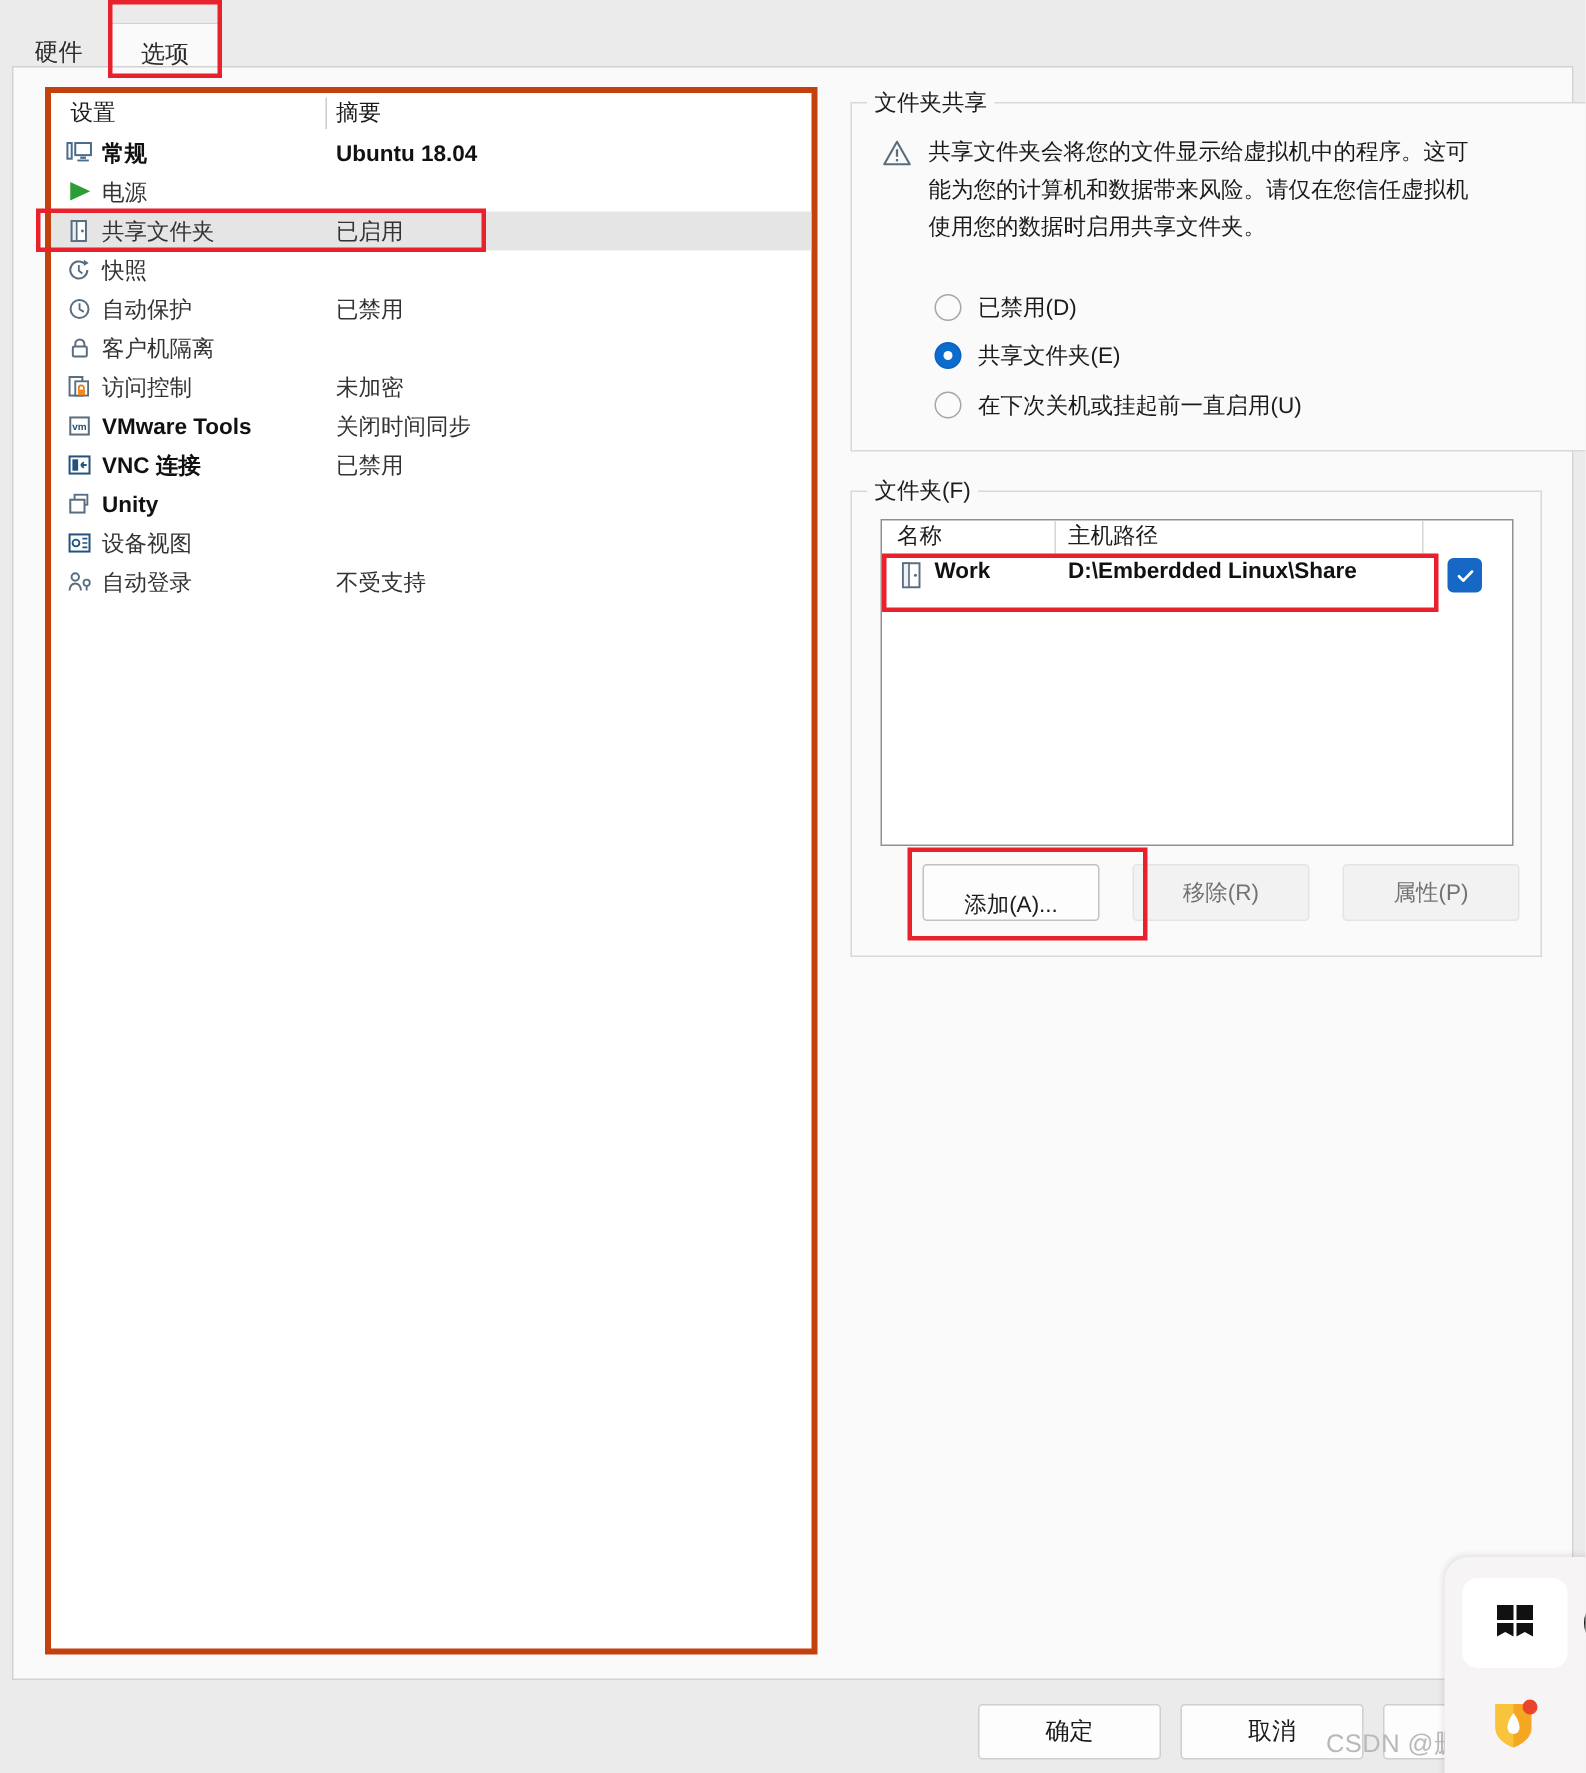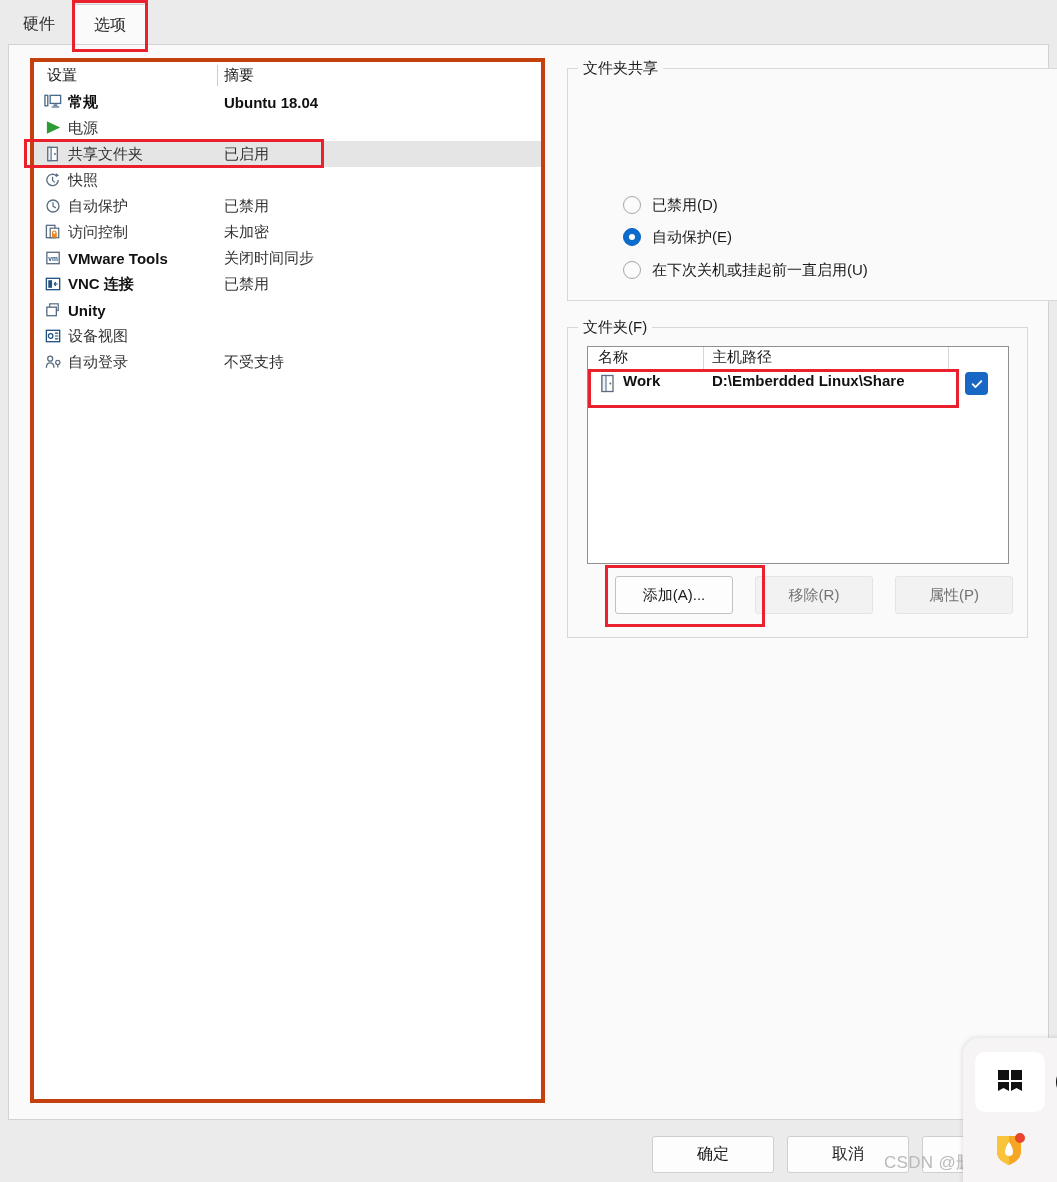--- a/index.html
+++ b/index.html
@@ -6,21 +6,21 @@
   body{
     width:1057px;height:1182px;
     background:#ebebeb;
     font-family:"Liberation Sans","DejaVu Sans",sans-serif;
     font-size:15px;color:#1b1b1b;
     position:relative;overflow:hidden;
     -webkit-font-smoothing:antialiased;
   }
 
   
-  .tabstrip{position:absolute;left:0;top:0;width:912px;height:45px;background:#ebebeb;}
+  .tabstrip{position:absolute;left:0;top:11px;width:912px;height:45px;background:#ebebeb;}
   .tab{
     position:absolute;top:4px;height:41px;
     display:flex;align-items:center;justify-content:center;
     font-size:16px;color:#2b2b2b;box-sizing:border-box;
   }
   .tab.inactive{left:10px;width:58px;background:#ebebeb;}
   .tab.active{
     left:72px;width:76px;background:#fafafa;
     border:1px solid #d2d2d2;border-bottom:none;
     border-top-left-radius:2px;border-top-right-radius:2px;
@@ -116,21 +116,21 @@
   }
 
   .fbtnrow{position:absolute;left:19px;top:248px;width:422px;height:38px;}
   .fbtn{
     position:absolute;top:0;width:118px;height:38px;box-sizing:border-box;
     display:flex;align-items:center;justify-content:center;
     font-size:15px;border-radius:3px;
   }
   .fbtn.enabled{background:#fdfdfd;border:1px solid #c2c2c2;color:#1b1b1b;}
   .fbtn.disabled{background:#f2f2f2;border:1px solid #e4e4e4;color:#737373;}
-  #btn-add{left:28px;}
+  #btn-add{left:28px;align-items:flex-end;}
   #btn-remove{left:168px;}
   #btn-props{left:308px;}
 
   
   .dlgbtn{
     position:absolute;height:37px;width:122px;box-sizing:border-box;
     background:#fdfdfd;border:1px solid #cfcfcf;border-radius:3px;
     display:flex;align-items:center;justify-content:center;
     font-size:16px;color:#1b1b1b;
   }
@@ -235,20 +235,30 @@
     <span class="sl-ico">
       <svg viewBox="0 0 20 18" width="19" height="18">
           <circle cx="9.5" cy="9" r="6.3" fill="none" stroke="#5a6d80" stroke-width="1.4"></circle>
           <path d="M9.5 5v4.2l3 1.8" fill="none" stroke="#5a6d80" stroke-width="1.3"></path>
         </svg>
     </span>
     <span class="sl-label">自动保护</span>
     <span class="sl-sum">已禁用</span>
   </div>
 
+  <div class="sl-row">
+    <span class="sl-ico">
+      <svg viewBox="0 0 20 18" width="19" height="18">
+          <path d="M6.5 8V6.2a3.2 3.2 0 0 1 6.4 0V8" fill="none" stroke="#5a6d80" stroke-width="1.4"></path>
+          <rect x="4.8" y="8" width="9.8" height="7" rx="1" fill="none" stroke="#5a6d80" stroke-width="1.4"></rect>
+        </svg>
+    </span>
+    <span class="sl-label">客户机隔离</span>
+    <span class="sl-sum"></span>
+  </div>
 
   <div class="sl-row">
     <span class="sl-ico">
       <svg viewBox="0 0 20 18" width="19" height="18">
           <rect x="2.5" y="2" width="9" height="13" fill="none" stroke="#5a6d80" stroke-width="1.4"></rect>
           <rect x="6.5" y="5" width="9" height="10" fill="#fff" stroke="#5a6d80" stroke-width="1.3"></rect>
           <path d="M9 11V9.7a1.8 1.8 0 0 1 3.6 0V11" fill="none" stroke="#e07a1a" stroke-width="1.2"></path>
           <rect x="8.4" y="10.7" width="5" height="4.1" rx=".6" fill="#f08a1e"></rect>
         </svg>
     </span>
@@ -314,28 +324,38 @@
     <span class="sl-label">自动登录</span>
     <span class="sl-sum">不受支持</span>
   </div>
 
 
 </div>
 
 <div class="group" id="grp-sharing">
   <span class="gtitle">文件夹共享</span>
 
+  <div class="warnrow">
+    <span class="warn-ico">
+      <svg viewBox="0 0 22 22" width="22" height="22">
+          <path d="M11 3.5L19.5 18.5H2.5z" fill="none" stroke="#5a6d80" stroke-width="1.4" stroke-linejoin="round"></path>
+          <rect x="10.25" y="8.5" width="1.5" height="5" fill="#5a6d80"></rect>
+          <rect x="10.25" y="15" width="1.5" height="1.6" fill="#5a6d80"></rect>
+        </svg>
+    </span>
+    <span class="warn-text">共享文件夹会将您的文件显示给虚拟机中的程序。这可能为您的计算机和数据带来风险。请仅在您信任虚拟机使用您的数据时启用共享文件夹。</span>
+  </div>
 
   <div class="radio-row" id="radio-disabled">
     <span class="radio"></span>
     <span class="radio-label">已禁用(D)</span>
   </div>
   <div class="radio-row" id="radio-always">
     <span class="radio on"></span>
-    <span class="radio-label">自动保护(E)</span>
+    <span class="radio-label">共享文件夹(E)</span>
   </div>
   <div class="radio-row" id="radio-untilsuspend">
     <span class="radio"></span>
     <span class="radio-label">在下次关机或挂起前一直启用(U)</span>
   </div>
 </div>
 
 <div class="group" id="grp-folders">
   <span class="gtitle">文件夹(F)</span>
 

